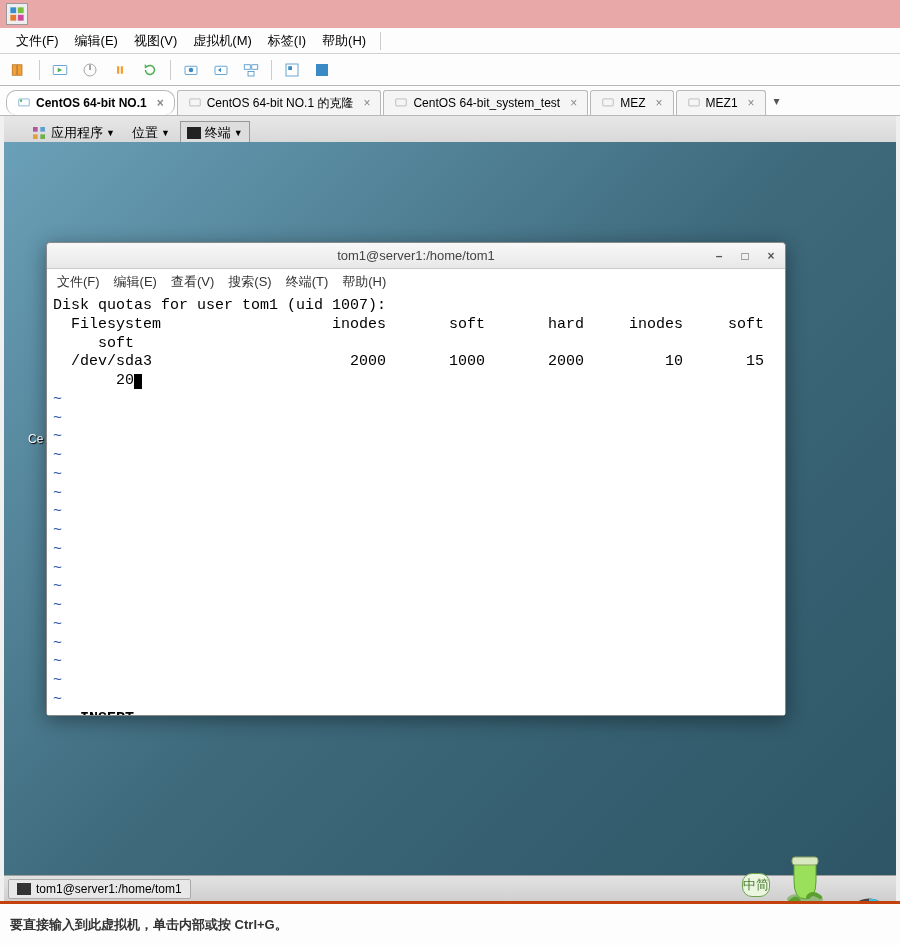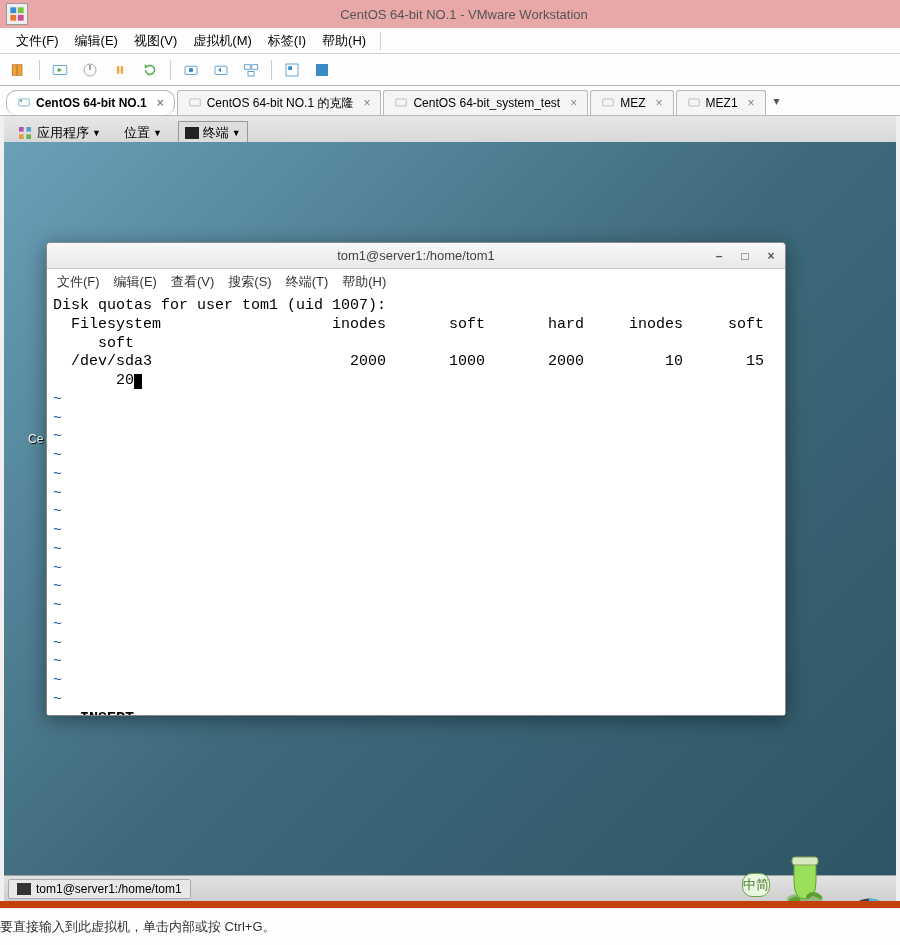--- a/index.html
+++ b/index.html
@@ -25,21 +25,21 @@
   .tabrow { height: 30px; background: #fdfdfd; border-bottom: 1px solid #b8b8b8; display: flex; align-items: stretch; padding-left: 6px; }
   .tab { display: flex; align-items: center; padding: 0 10px; margin-top: 4px; border: 1px solid #b8b8b8; border-bottom: none; background: #f5f5f5; border-radius: 3px 3px 0 0; margin-right: 2px; font-size: 12px; max-width: 240px; cursor: pointer; position: relative; }
   .tab.active { background: #fff; font-weight: bold; border-radius: 10px; }
   .tab .tab-icon { width: 14px; height: 14px; margin-right: 5px; flex-shrink: 0; }
   .tab .tab-label { white-space: nowrap; overflow: hidden; }
   .tab .tab-close { margin-left: 10px; font-size: 12px; color: #888; cursor: pointer; }
   .tabrow .overflow { display: flex; align-items: center; padding: 0 6px; color: #555; cursor: pointer; }
 
   
   .guest-wrap { position: absolute; top: 116px; left: 4px; right: 4px; bottom: 44px; background: #4e6a70; overflow: hidden; }
-  .guest-topbar { height: 34px; background: linear-gradient(#e7e7e7,#d5d5d5); border-bottom: 1px solid #a0a0a0; display: flex; align-items: center; padding-left: 6px; font-size: 13px; gap: 9px; }
+  .guest-topbar { height: 34px; background: linear-gradient(#e7e7e7,#d5d5d5); border-bottom: 1px solid #a0a0a0; display: flex; align-items: center; padding-left: 20px; font-size: 13px; gap: 3px; }
   .guest-topbar .gitem { display: flex; align-items: center; padding: 2px 6px; border: 1px solid transparent; cursor: pointer; }
   .gdrop { font-size: 9px; margin-left: 3px; }
 
   .guest-body { position: absolute; top: 26px; left: 0; right: 0; bottom: 26px; background: linear-gradient(135deg, #6aa0b8 0%, #3e6a7c 50%, #2d5565 100%); }
   .desktop-icon { position: absolute; top: 30px; left: 70px; text-align: center; color: #fff; width: 70px; }
   .desktop-icon .folder { width: 50px; height: 40px; margin: 0 auto 4px; background: linear-gradient(#f2e2b8,#d8c690); border: 1px solid #b09860; border-radius: 3px; position: relative; display: flex; align-items: center; justify-content: center; }
   .desktop-icon .folder::before { content:""; position:absolute; top:-6px; left:3px; width:18px; height:8px; background:#d8c690; border:1px solid #b09860; border-bottom:none; border-radius:2px 2px 0 0; }
   .desktop-icon .folder svg { width: 22px; height: 22px; }
   .desktop-icon .lbl { font-size: 12px; text-shadow: 1px 1px 1px #000; }
   .cut-lbl { position: absolute; left: 24px; top: 290px; color:#fff; font-size: 12px; text-shadow:1px 1px 1px #000; }
@@ -55,41 +55,40 @@
   .termbody .solid-cursor { display:inline-block; width:8px; height:15px; background:#000; vertical-align: text-bottom; }
   .termbody .tilde { color: #1b4fa0; }
   .bold { font-weight: bold; }
 
   
   .guest-taskbar { position: absolute; left: 0; right: 0; bottom: 0; height: 26px; background: linear-gradient(#e2e2e2,#cfcfcf); border-top: 1px solid #a0a0a0; display: flex; align-items: center; padding: 0 4px; font-size: 12px; }
   .guest-taskbar .taskbtn { display: flex; align-items: center; padding: 2px 8px; border: 1px solid #aaa; background: #e8e8e8; border-radius: 2px; cursor: pointer; gap: 5px; }
   .taskbtn .ticon { width: 14px; height: 12px; background: #333; display: inline-block; }
 
   
-  .host-status { position: absolute; left: 0; right: 0; bottom: 0; height: 44px; background: #fdfdfd; border-top: 7px solid #c2410c; display: flex; align-items: center; font-size: 13px; color: #333; }
+  .host-status { position: absolute; left: 0; right: 0; bottom: 0; height: 44px; background: #fdfdfd; border-top: 3px solid #c2410c; display: flex; align-items: center; padding-left: 10px; font-size: 13px; color: #333; font-weight: bold; }
   .watermark { position:absolute; right: 90px; bottom: 8px; text-align: right; color: #9a9a9a; font-size: 12px; line-height: 1.2; pointer-events: none; }
   .watermark .big { font-size: 20px; color: #a8a8a8; }
   .badge-ime { position: absolute; right: 130px; bottom: 48px; border: 1px solid #6ea24f; background: #eaf6df; border-radius: 10px; padding: 2px 0; font-size: 13px; color: #4a7a30; }
   .beaker { position: absolute; right: 70px; bottom: 38px; width: 50px; height: 60px; pointer-events: none; }
   .cpu-ring { position: absolute; right: 8px; bottom: 2px; width: 46px; height: 46px; }
   .cpu-ring .txt { position:absolute; inset:0; display:flex; align-items:center; justify-content:center; color:#ddd; font-size:12px; font-weight:bold; }
 </style>
 </head>
 <body>
 
 <div class="outer-titlebar">
   <div class="app-icon">
     <svg viewBox="0 0 24 24">
         <rect x="4" y="4" width="7" height="7" fill="#3b8dd0"></rect>
         <rect x="13" y="4" width="7" height="7" fill="#7cbf3f"></rect>
         <rect x="4" y="13" width="7" height="7" fill="#e67a2e"></rect>
         <rect x="13" y="13" width="7" height="7" fill="#d04a9c"></rect>
       </svg>
   </div>
-  <div class="title">CentOS 64-bit NO.1 - VMware Workstation</div>
 </div>
 
 <div class="menubar">
   <span class="menu-item">文件(F)</span>
   <span class="menu-item">编辑(E)</span>
   <span class="menu-item">视图(V)</span>
   <span class="menu-item">虚拟机(M)</span>
   <span class="menu-item">标签(I)</span>
   <span class="menu-item">帮助(H)</span>
   <span class="sep-line"></span>

